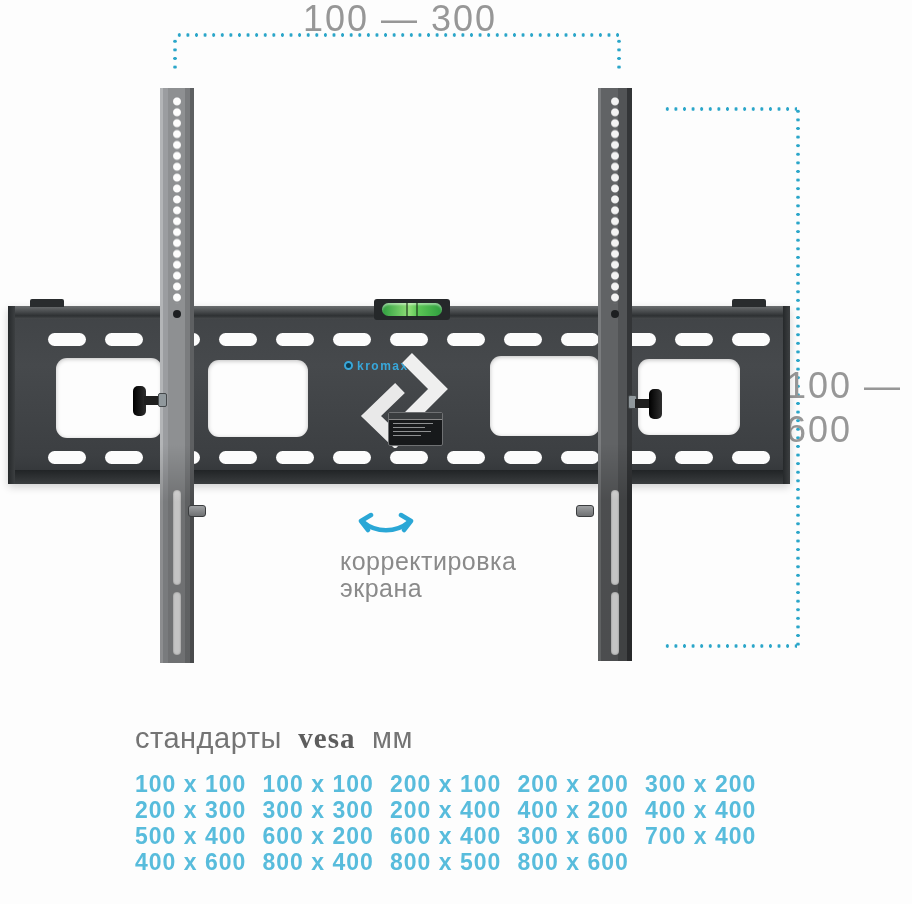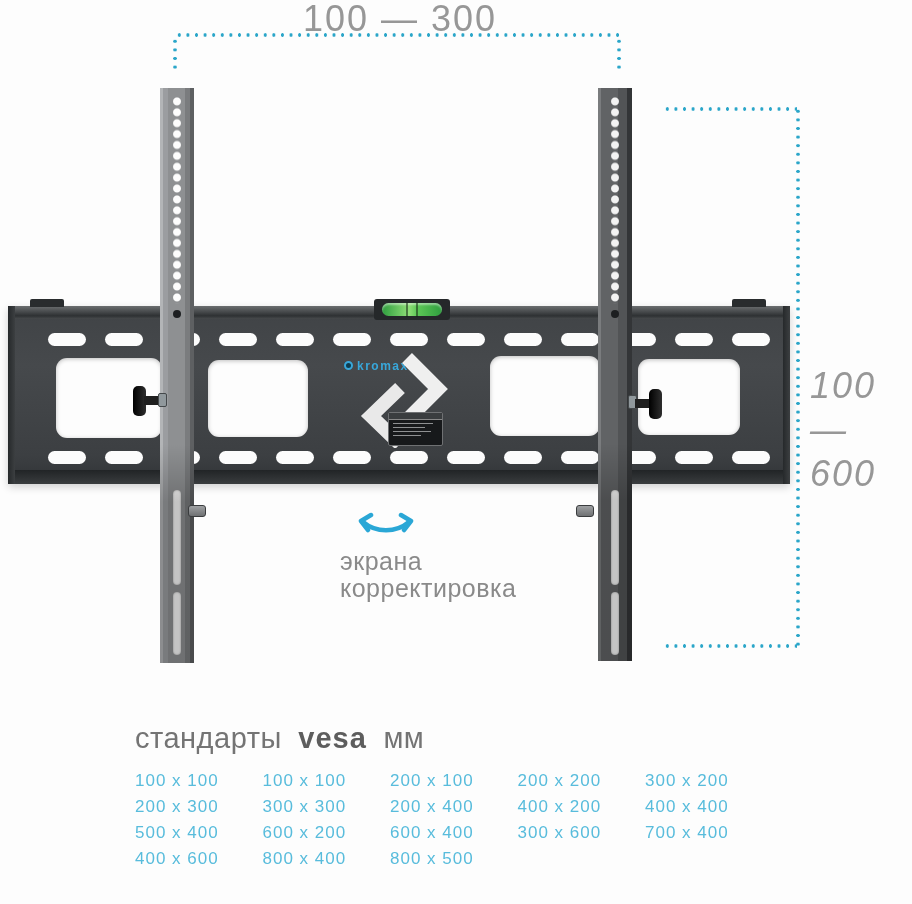--- a/index.html
+++ b/index.html
@@ -6,21 +6,21 @@
   #stage{
     position:relative;width:912px;height:904px;overflow:hidden;
     background:#fdfdfd;
     font-family:"Liberation Sans", sans-serif;
   }
   .abs{position:absolute;}
 
   
   .dim-text{color:#979797;font-size:36px;letter-spacing:2px;font-weight:400;}
   #dim-top-label{left:250px;top:0px;width:300px;text-align:center;line-height:38px;}
-  #dim-right-label{left:810px;top:364px;line-height:44px;font-style:italic;}
+  #dim-right-label{left:786px;top:364px;line-height:44px;}
   .dot-h{height:4px;background-image:radial-gradient(circle,#2ba6c9 1.6px,rgba(43,166,201,0) 1.9px);
          background-size:8.6px 4px;background-position:0 50%;background-repeat:repeat-x;}
   .dot-v{width:4px;background-image:radial-gradient(circle,#2ba6c9 1.6px,rgba(43,166,201,0) 1.9px);
          background-size:4px 8.6px;background-position:50% 0;background-repeat:repeat-y;}
 
   
   #plate{left:8px;top:306px;width:782px;height:178px;border-radius:3px;z-index:1;
     background:linear-gradient(180deg,#585b5d 0px,#414447 8px,#46494c 60px,#3c3f42 150px,#303336 178px);
     box-shadow:0 3px 8px rgba(0,0,0,.18);}
   .rail-top{left:0;top:0;width:100%;height:13px;
@@ -76,21 +76,21 @@
   .bolt{width:18px;height:12px;background:linear-gradient(180deg,#9fa1a3,#6f7173);border:1px solid #3a3c3e;
     border-radius:3px;box-sizing:border-box;z-index:4;}
 
   
   #adjust-text{left:340px;top:548px;color:#8a8a8a;font-size:25px;line-height:27px;letter-spacing:.5px;}
 
   
   #vesa-heading{left:135px;top:722px;font-size:29px;color:#747474;letter-spacing:.5px;}
   #vesa-heading .brand{font-weight:bold;color:#5d5d5d;letter-spacing:1px;}
   #vesa-grid{left:135px;top:771px;display:grid;grid-template-columns:repeat(5,127.5px);grid-auto-rows:26px;}
-  .vesa-cell{color:#58bcdc;font-size:17px;letter-spacing:1px;font-weight:400;}
+  .vesa-cell{color:#58bcdc;font-size:23px;letter-spacing:1px;font-weight:700;}
 </style>
 </head>
 <body>
 
 <div id="stage">
 
   <div class="abs dim-text" id="dim-top-label">100 — 300</div>
   <div class="abs dot-h" style="left:175px;top:33px;width:446px;"></div>
   <div class="abs dot-v" style="left:173px;top:37px;height:36px;"></div>
   <div class="abs dot-v" style="left:617px;top:37px;height:36px;"></div>
@@ -197,27 +197,27 @@
 
   <div class="abs bolt" style="left:188px;top:505px;"></div>
   <div class="abs bolt" style="left:576px;top:505px;"></div>
 
   <svg class="abs" style="left:354px;top:512px;" width="64" height="30" viewBox="0 0 64 30">
     <path d="M9,10 C22,21 42,21 55,10" fill="none" stroke="#2aa7d6" stroke-width="4.5" stroke-linecap="round"></path>
     <polyline points="17,3 7,9 14,18" fill="none" stroke="#2aa7d6" stroke-width="4.5" stroke-linecap="round" stroke-linejoin="round"></polyline>
     <polyline points="47,3 57,9 50,18" fill="none" stroke="#2aa7d6" stroke-width="4.5" stroke-linecap="round" stroke-linejoin="round"></polyline>
   </svg>
   <div class="abs" id="adjust-text">
+    <div>корректировка</div>
     <div>экрана</div>
-    <div>корректировка</div>
   </div>
 
   <div class="abs" id="vesa-heading">
     <span>стандарты</span>
-    <span class="brand" style="margin: 0px 8px;">vesa</span>
+    <span class="brand" style="margin: 0px 8px; font-family: Liberation Serif, serif;">vesa</span>
     <span>мм</span>
   </div>
   <div class="abs" id="vesa-grid">
       <div class="vesa-cell">100 x 100</div>
       <div class="vesa-cell">100 x 100</div>
       <div class="vesa-cell">200 x 100</div>
       <div class="vesa-cell">200 x 200</div>
       <div class="vesa-cell">300 x 200</div>
       <div class="vesa-cell">200 x 300</div>
       <div class="vesa-cell">300 x 300</div>
@@ -225,15 +225,16 @@
       <div class="vesa-cell">400 x 200</div>
       <div class="vesa-cell">400 x 400</div>
       <div class="vesa-cell">500 x 400</div>
       <div class="vesa-cell">600 x 200</div>
       <div class="vesa-cell">600 x 400</div>
       <div class="vesa-cell">300 x 600</div>
       <div class="vesa-cell">700 x 400</div>
       <div class="vesa-cell">400 x 600</div>
       <div class="vesa-cell">800 x 400</div>
       <div class="vesa-cell">800 x 500</div>
+      <div class="vesa-cell">800 x 600</div>
     </div>
 
 </div>
 
 </body></html>

